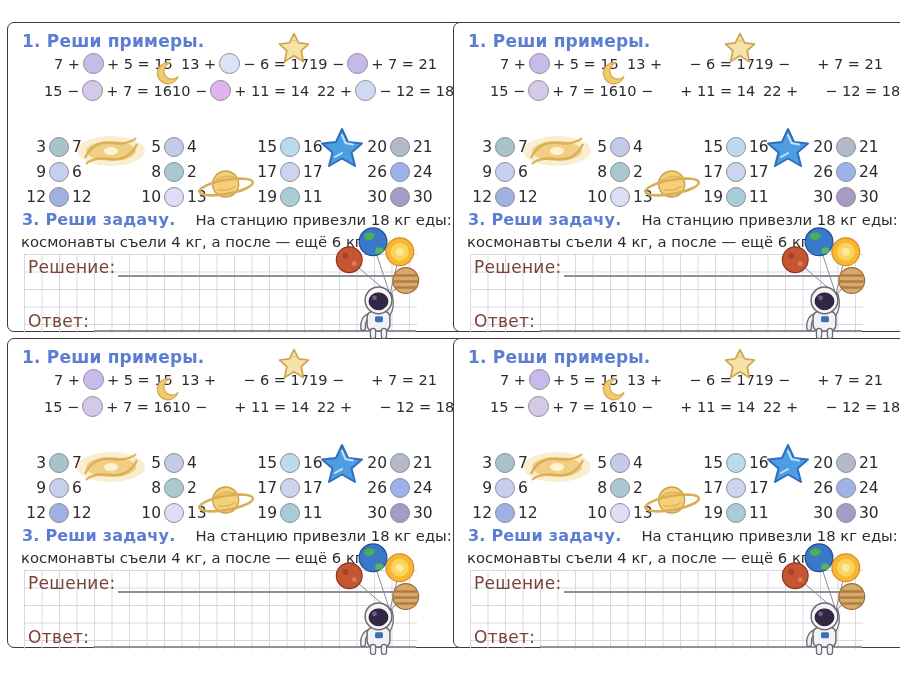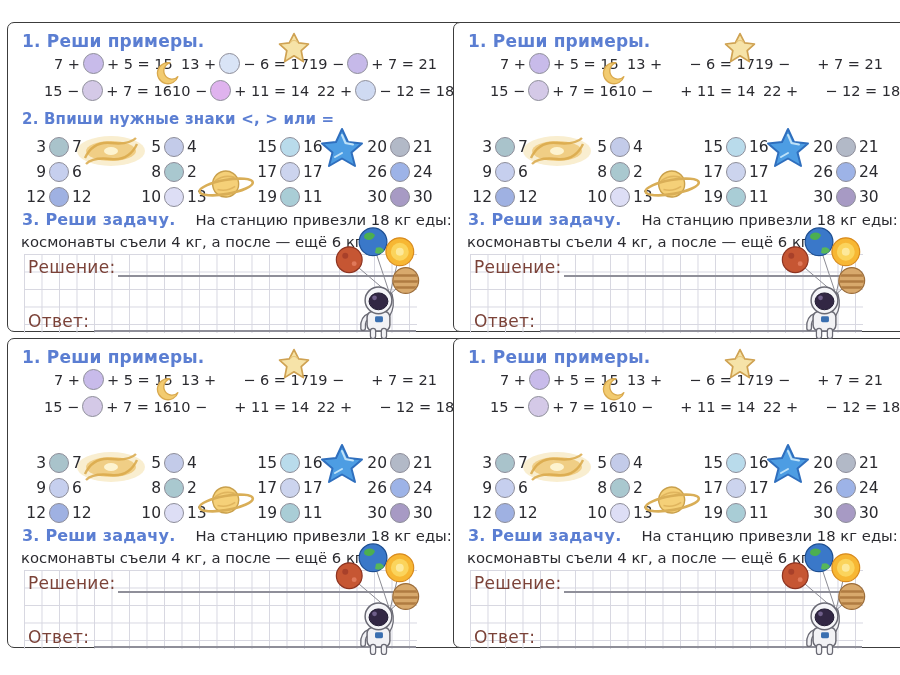--- a/index.html
+++ b/index.html
@@ -96,21 +96,20 @@
           <path d="M20 3 L25.5 14 L37 15.3 L28.5 23.2 L31 36 L20 29.2 L9 36 L11.5 23.2 L3 15.3 L14.5 14 Z" fill="#f6e3a8" stroke="#cfa252" stroke-width="2" stroke-linejoin="round"></path>
         <path d="M16 13 Q20 9 24 13" fill="none" stroke="#e8c87e" stroke-width="1.6"></path>
         </svg>
     </div>
     <div class="dec dec-moon">
       <svg viewBox="0 0 24 24">
           <path d="M15 1 A11 11 0 1 0 23 15 A8.5 8.5 0 1 1 15 1 Z" fill="#f2cb70" stroke="#d9a94e" stroke-width="1.4"></path>
         </svg>
     </div>
 
-    <div class="abs sec-header s2h">2. Впиши нужные знаки &lt;, &gt; или =</div>
 
     <div class="s2col s2c0">
       <div class="pair">
         <span class="num1">3</span>
         <span class="circle" style="background-color: rgb(169, 195, 203);"></span>
         <span>7</span>
       </div>
       <div class="pair">
         <span class="num1">9</span>
         <span class="circle" style="background-color: rgb(198, 207, 238);"></span>

